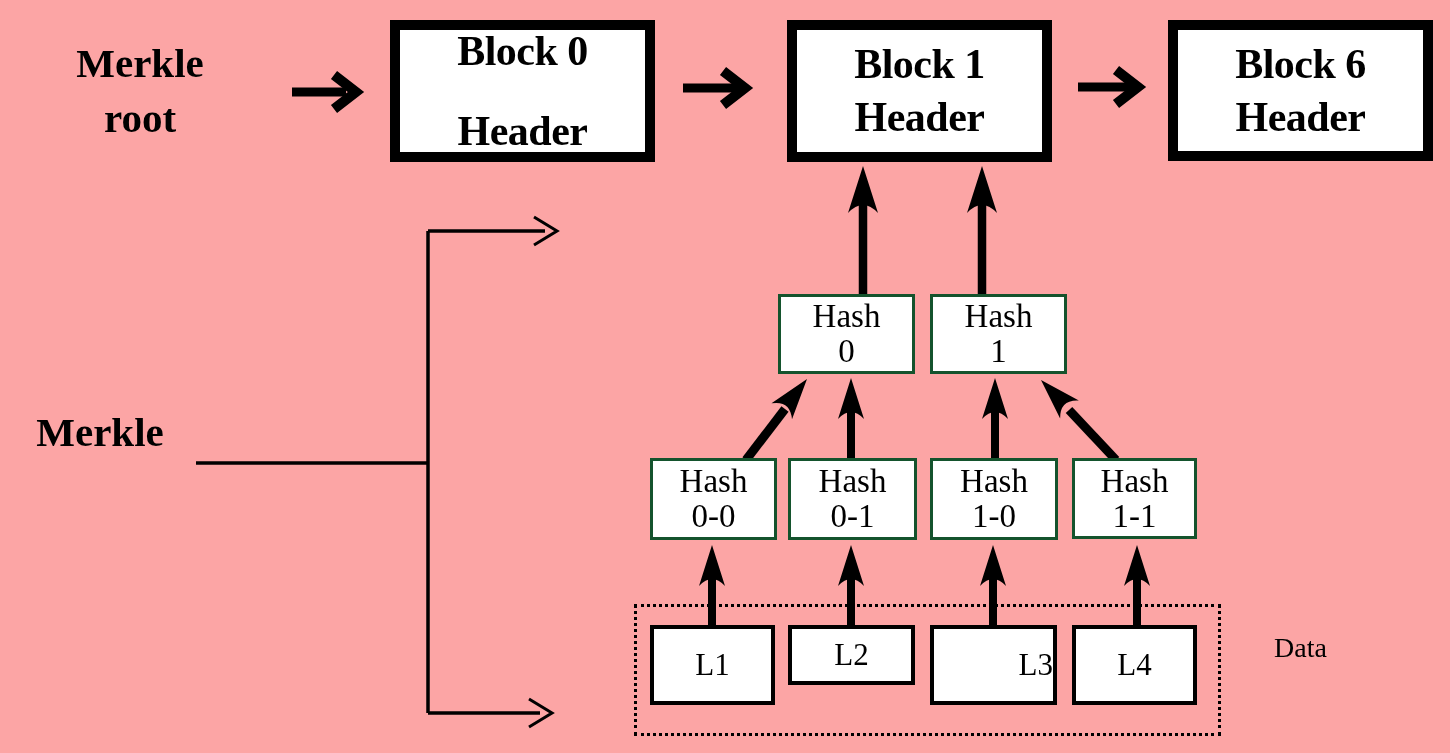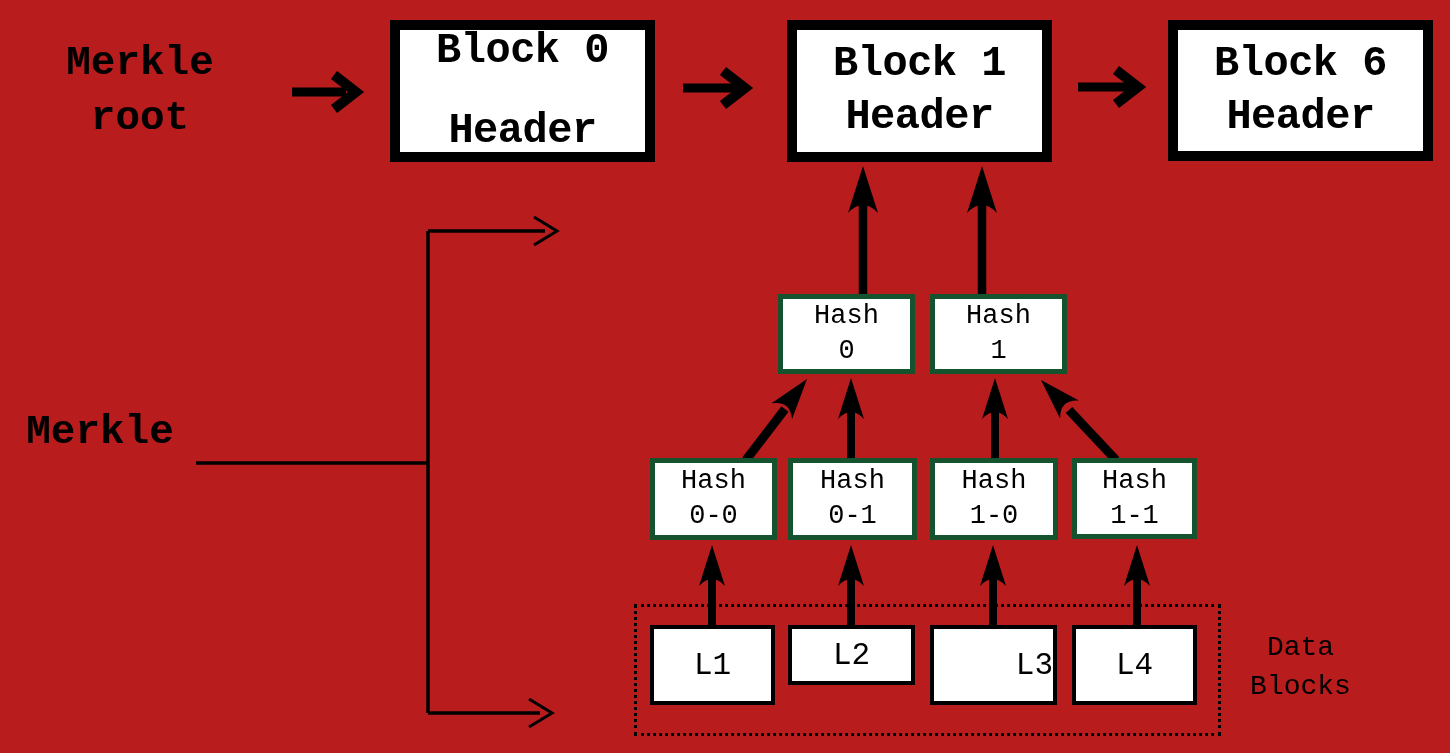--- a/index.html
+++ b/index.html
@@ -1,22 +1,22 @@
 <!DOCTYPE html>
 <html><head>
 <meta charset="utf-8">
 <style>
   html, body { margin: 0; padding: 0; background: #ffffff; }
   .canvas {
     position: relative;
     width: 1450px;
     height: 753px;
-    background: #b91c1c;
+    background: #fca5a5;
     color: #000000;
-    font-family: Liberation Mono, monospace;
+    font-family: Liberation Serif, serif;
     overflow: hidden;
   }
   .arrow-layer {
     position: absolute;
     left: 0; top: 0;
     width: 1450px; height: 753px;
     z-index: 1;
   }
   .dotted-frame {
     position: absolute;
@@ -36,22 +36,22 @@
     z-index: 2;
   }
   .header-box {
     border: 10px solid #000000;
     font-weight: 700;
     font-size: 42px;
     line-height: 53px;
     letter-spacing: -0.5px;
   }
   .hash-box {
-    border: 5px solid #14532d;
-    font-size: 27px;
+    border: 3px solid #14532d;
+    font-size: 33px;
     line-height: 35px;
   }
   .leaf-box {
     border: 4px solid #000000;
     font-size: 31px;
   }
   .side-label {
     position: absolute;
     font-weight: 700;
     font-size: 41px;
@@ -228,16 +228,15 @@
   </div>
   <div id="leaf3" class="box leaf-box">
     <span>L3</span>
   </div>
   <div id="leaf4" class="box leaf-box">
     <span>L4</span>
   </div>
 
   <div id="data-blocks-label" class="data-label">
     <span class="line">Data</span>
-    <span class="line">Blocks</span>
   </div>
 
 </div>
 
 </body></html>

